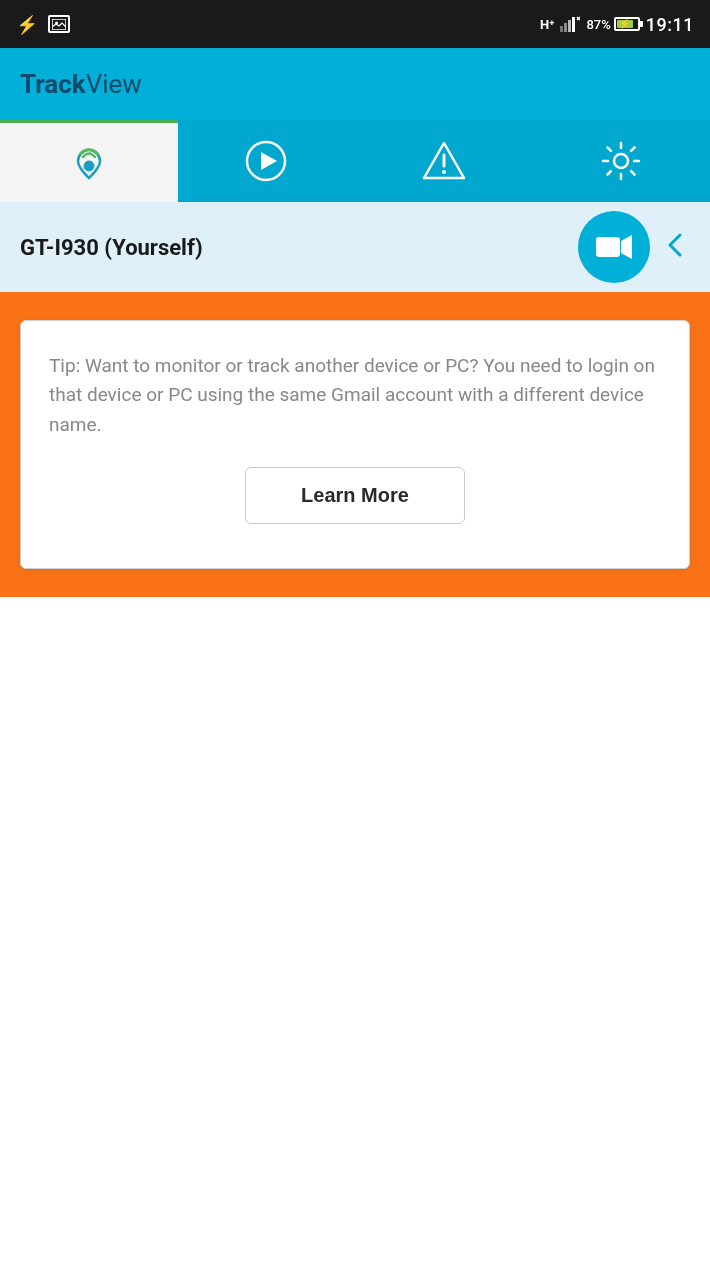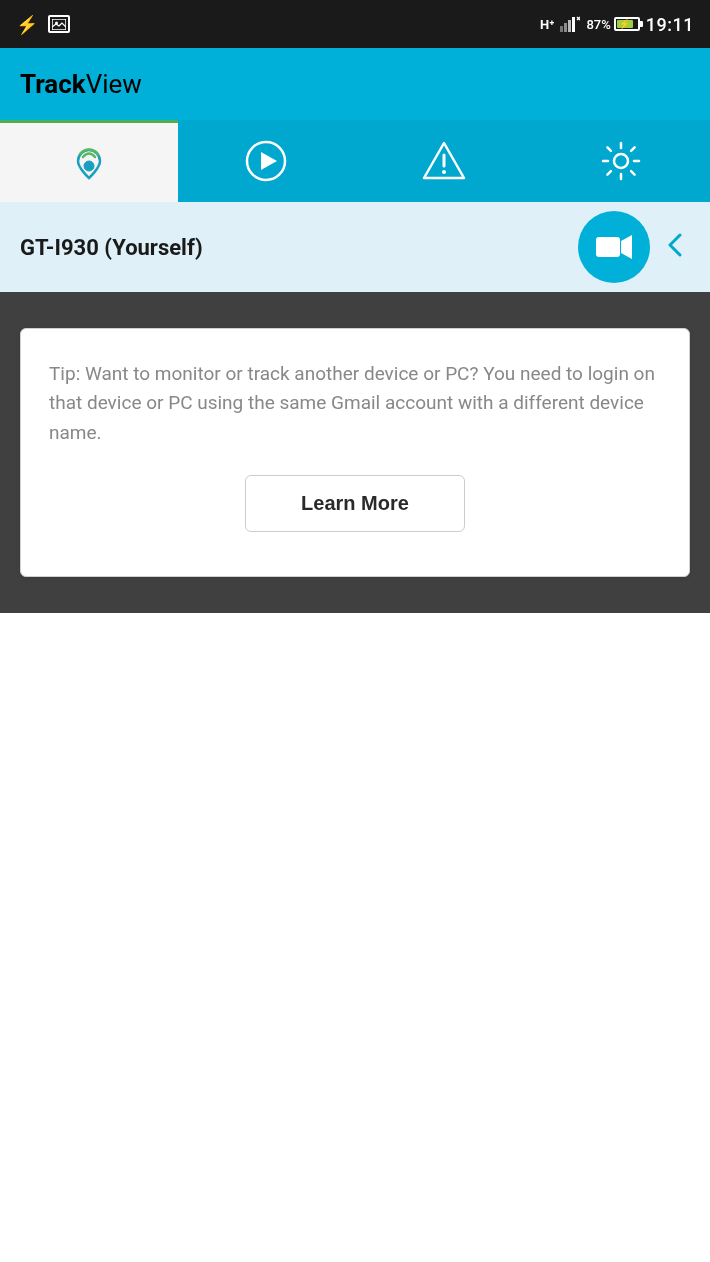--- a/index.html
+++ b/index.html
@@ -126,21 +126,21 @@
       height: 72px;
       background: #00b0d8;
       display: flex;
       align-items: center;
       padding: 0 20px;
     }
 
     .app-title {
       font-size: 26px;
       font-weight: 400;
-      color: #000000;
+      color: #0c4a6e;
     }
 
     .app-title .track {
       font-weight: 700;
     }
 
     
     .nav-tabs {
       width: 100%;
       height: 82px;
@@ -219,22 +219,22 @@
     }
 
     .chevron-btn svg {
       width: 28px;
       height: 28px;
     }
 
     
     .content-area {
       width: 100%;
-      padding: 36px 20px;
-      background: #404040;
+      padding: 28px 20px;
+      background: #f97316;
     }
 
     
     .tip-card {
       width: 100%;
       background: white;
       border: 1px solid #d0d0d0;
       border-radius: 6px;
       padding: 30px 28px 28px;
       box-shadow: 0 1px 4px rgba(0,0,0,0.1);

